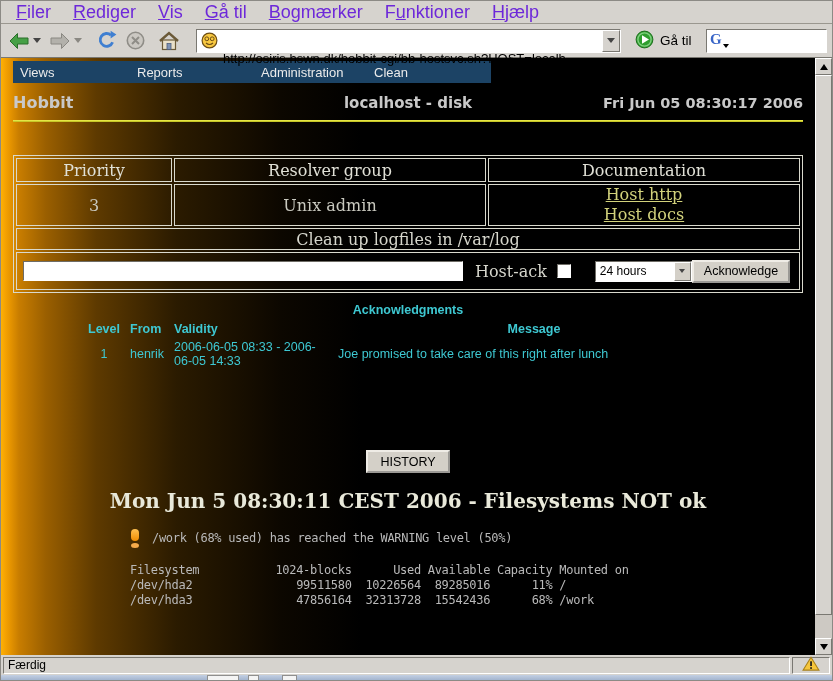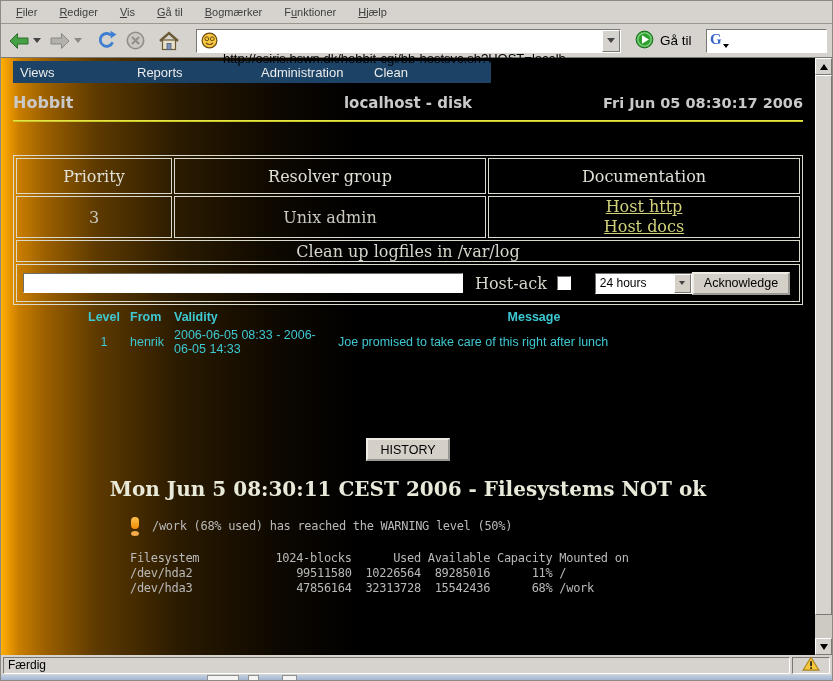--- a/index.html
+++ b/index.html
@@ -11,21 +11,21 @@
     font-family:"Liberation Sans", sans-serif;
     position:relative; overflow:hidden;
   }
   
   .menubar {
     height:23px; display:flex; align-items:center;
     background:#d6d3ce; border-bottom:1px solid #9a978f;
     padding-left:4px;
   }
   .menu-item {
-    font-size:11px; color:#404040; padding:2px 11px; cursor:default; white-space:nowrap;
+    font-size:18px; color:#6d28d9; padding:2px 11px; cursor:default; white-space:nowrap;
   }
   
   .toolbar {
     height:34px; display:flex; align-items:center;
     background:#d6d3ce; border-bottom:1px solid #7a7872;
     padding:0 3px;
   }
   .tb-btn { display:flex; align-items:center; padding:2px 3px; border:1px solid transparent; }
   .tb-btn svg { display:block; }
   .caret { width:0; height:0; border-left:4px solid transparent; border-right:4px solid transparent; border-top:5px solid #444; margin-left:3px; }
@@ -73,21 +73,21 @@
   .ptime { flex:1; text-align:right; font-size:14.5px; color:#c9c9c9; }
   .yellow-hr { margin-top:8px; height:2px; background:linear-gradient(#f4f455,#b8b818); }
   
   table.info-table {
     margin-top:33px; width:100%;
     border-collapse:separate; border-spacing:2px;
     border:1px solid #d9d9cd;
     font-family:"DejaVu Serif",serif; color:#c9c9bf;
   }
   table.info-table th, table.info-table td { border:1px solid #d9d9cd; font-weight:normal; }
-  table.info-table th { font-size:16px; color:#e0e0d6; height:36px; }
+  table.info-table th { font-size:16px; color:#e0e0d6; height:24px; }
   td.val { text-align:center; font-size:16px; height:42px; }
   th.w-pri { width:20%; } th.w-res { width:40%; } th.w-doc { width:40%; }
   td.docs { text-align:center; font-size:16px; line-height:1.25; }
   td.docs a { color:#d2d27c; text-decoration:underline; cursor:pointer; }
   td.note { text-align:center; font-size:16px; height:22px; color:#d6d6cc; }
   td.formcell { height:38px; padding:4px 6px; }
   .formline { display:flex; align-items:center; }
   .ack-input { width:440px; height:20px; background:#fff; border:1px solid; border-color:#6e6c66 #fff #fff #6e6c66; outline:none; font-size:12px; }
   .hostack { font-family:"DejaVu Serif",serif; font-size:16px; color:#d6d6cc; margin-left:12px; }
   .checkbox { width:14px; height:14px; background:#fff; border:1px solid; border-color:#6e6c66 #fff #fff #6e6c66; margin-left:10px; }
@@ -275,20 +275,21 @@
                       <span class="caret" style="margin-left:0;border-top-width:4px;border-left-width:3.5px;border-right-width:3.5px"></span>
                     </span>
               </span>
               <button class="btn3d">Acknowledge</button>
             </div>
           </td>
         </tr>
       </tbody>
         </table>
 
+      <div class="acks-title">Acknowledgments</div>
       <table class="acks-table">
         <tbody>
             <tr>
           <th class="c-level">Level</th>
           <th class="c-from">From</th>
           <th class="c-val">Validity</th>
           <th class="c-msg">Message</th>
         </tr>
         <tr>
           <td class="c-level">1</td>

